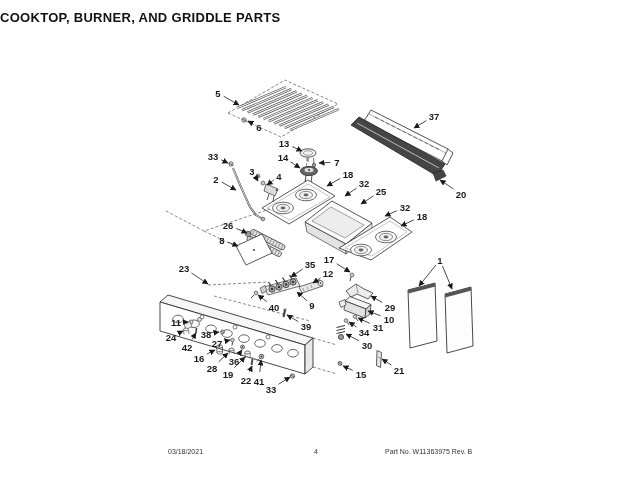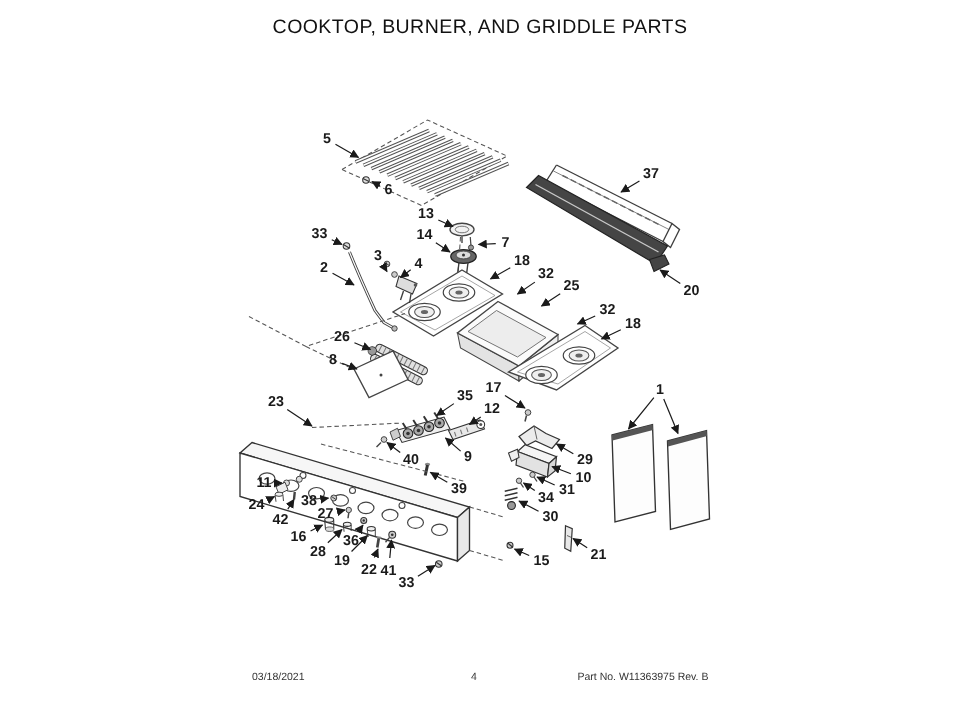--- a/index.html
+++ b/index.html
@@ -1,19 +1,19 @@
 <!DOCTYPE html>
 <html><head>
 <meta charset="utf-8">
 <style>
   html,body{margin:0;padding:0;background:#fff;}
   .page{position:relative;width:640px;height:480px;background:#fff;overflow:hidden;
         font-family:"Liberation Sans",sans-serif;}
-  .title{position:absolute;top:10px;left:0;width:640px;text-align:center;
-         font-size:13px;font-weight:normal;color:#111;letter-spacing:.3px;}
+  .title{position:absolute;top:10px;left:0;width:640px;
+         font-size:13px;font-weight:bold;color:#111;letter-spacing:.3px;}
   .footer-item{position:absolute;top:448px;font-size:7px;color:#333;white-space:nowrap;}
   .footer-date{left:168px;}
   .footer-page{left:314px;}
   .footer-part{left:385px;}
   svg{position:absolute;top:0;left:0;}
   .callout{font:bold 9.5px "Liberation Sans",sans-serif;fill:#1a1a1a;
            text-anchor:middle;dominant-baseline:central;}
   .leader{stroke:#1a1a1a;stroke-width:.8;fill:none;}
   .ln{stroke:#3d3d3d;stroke-width:.9;fill:none;}
   .dash{stroke:#555;stroke-width:.7;fill:none;stroke-dasharray:3,2;}

